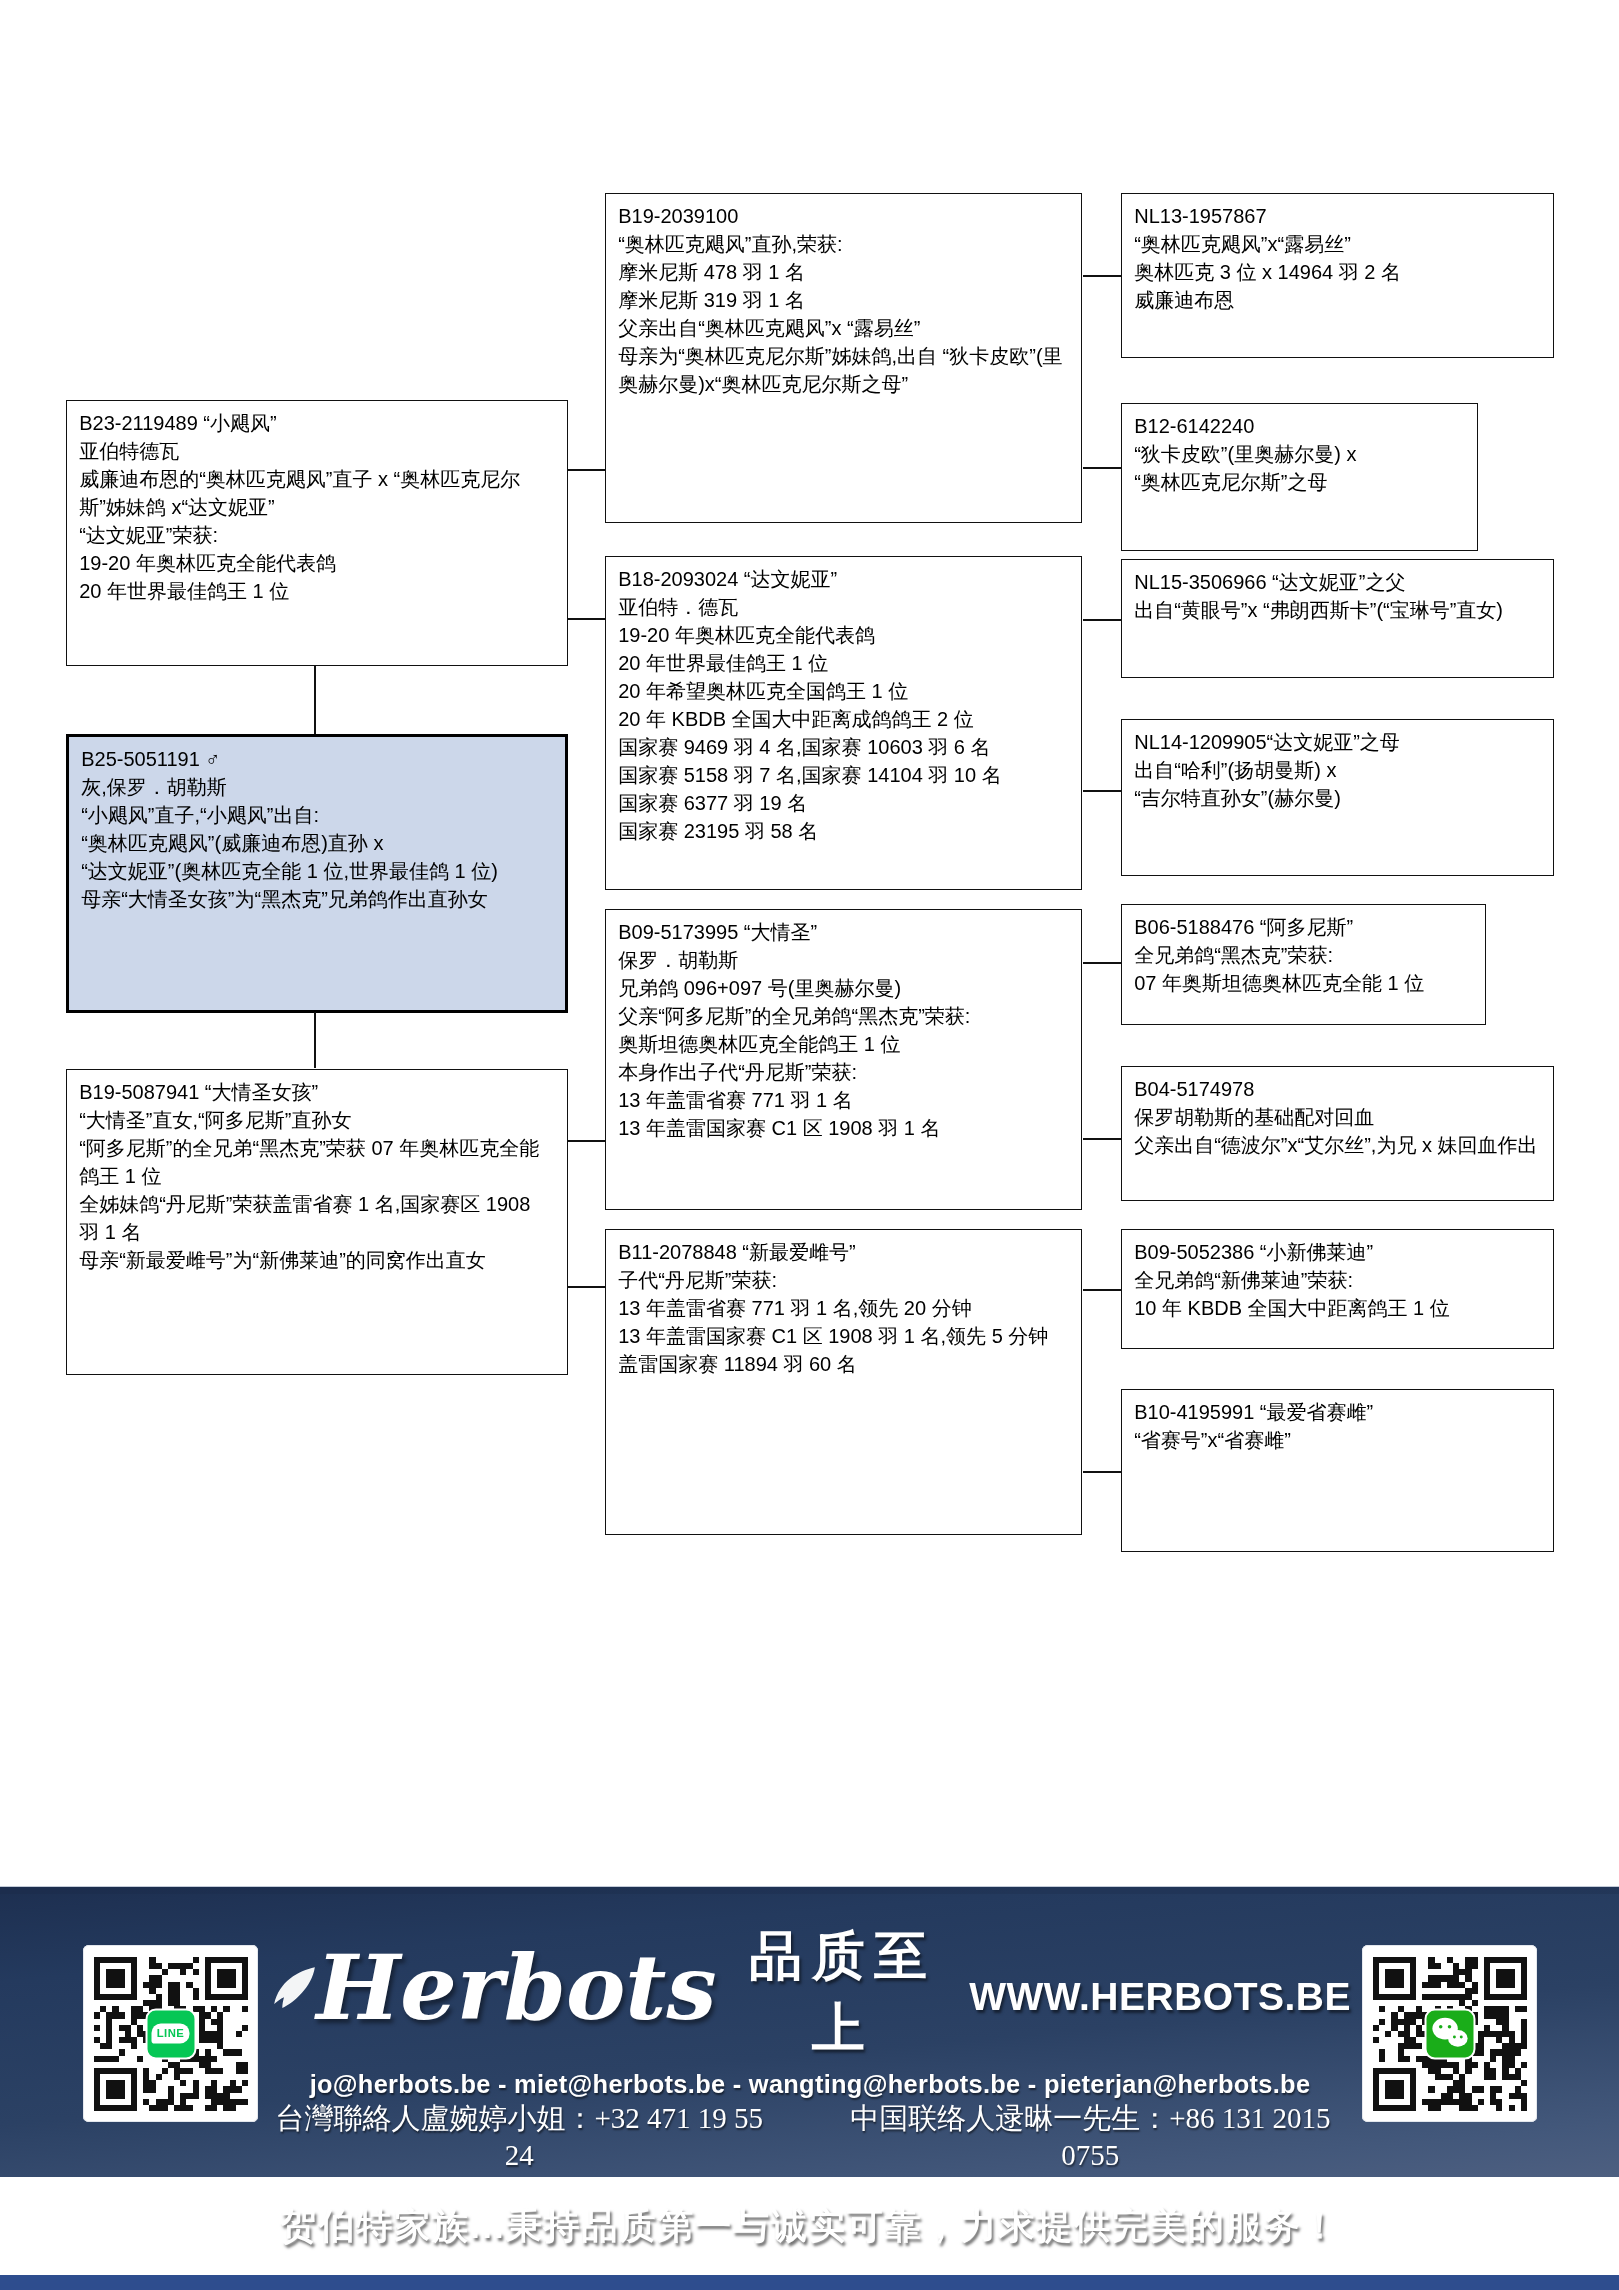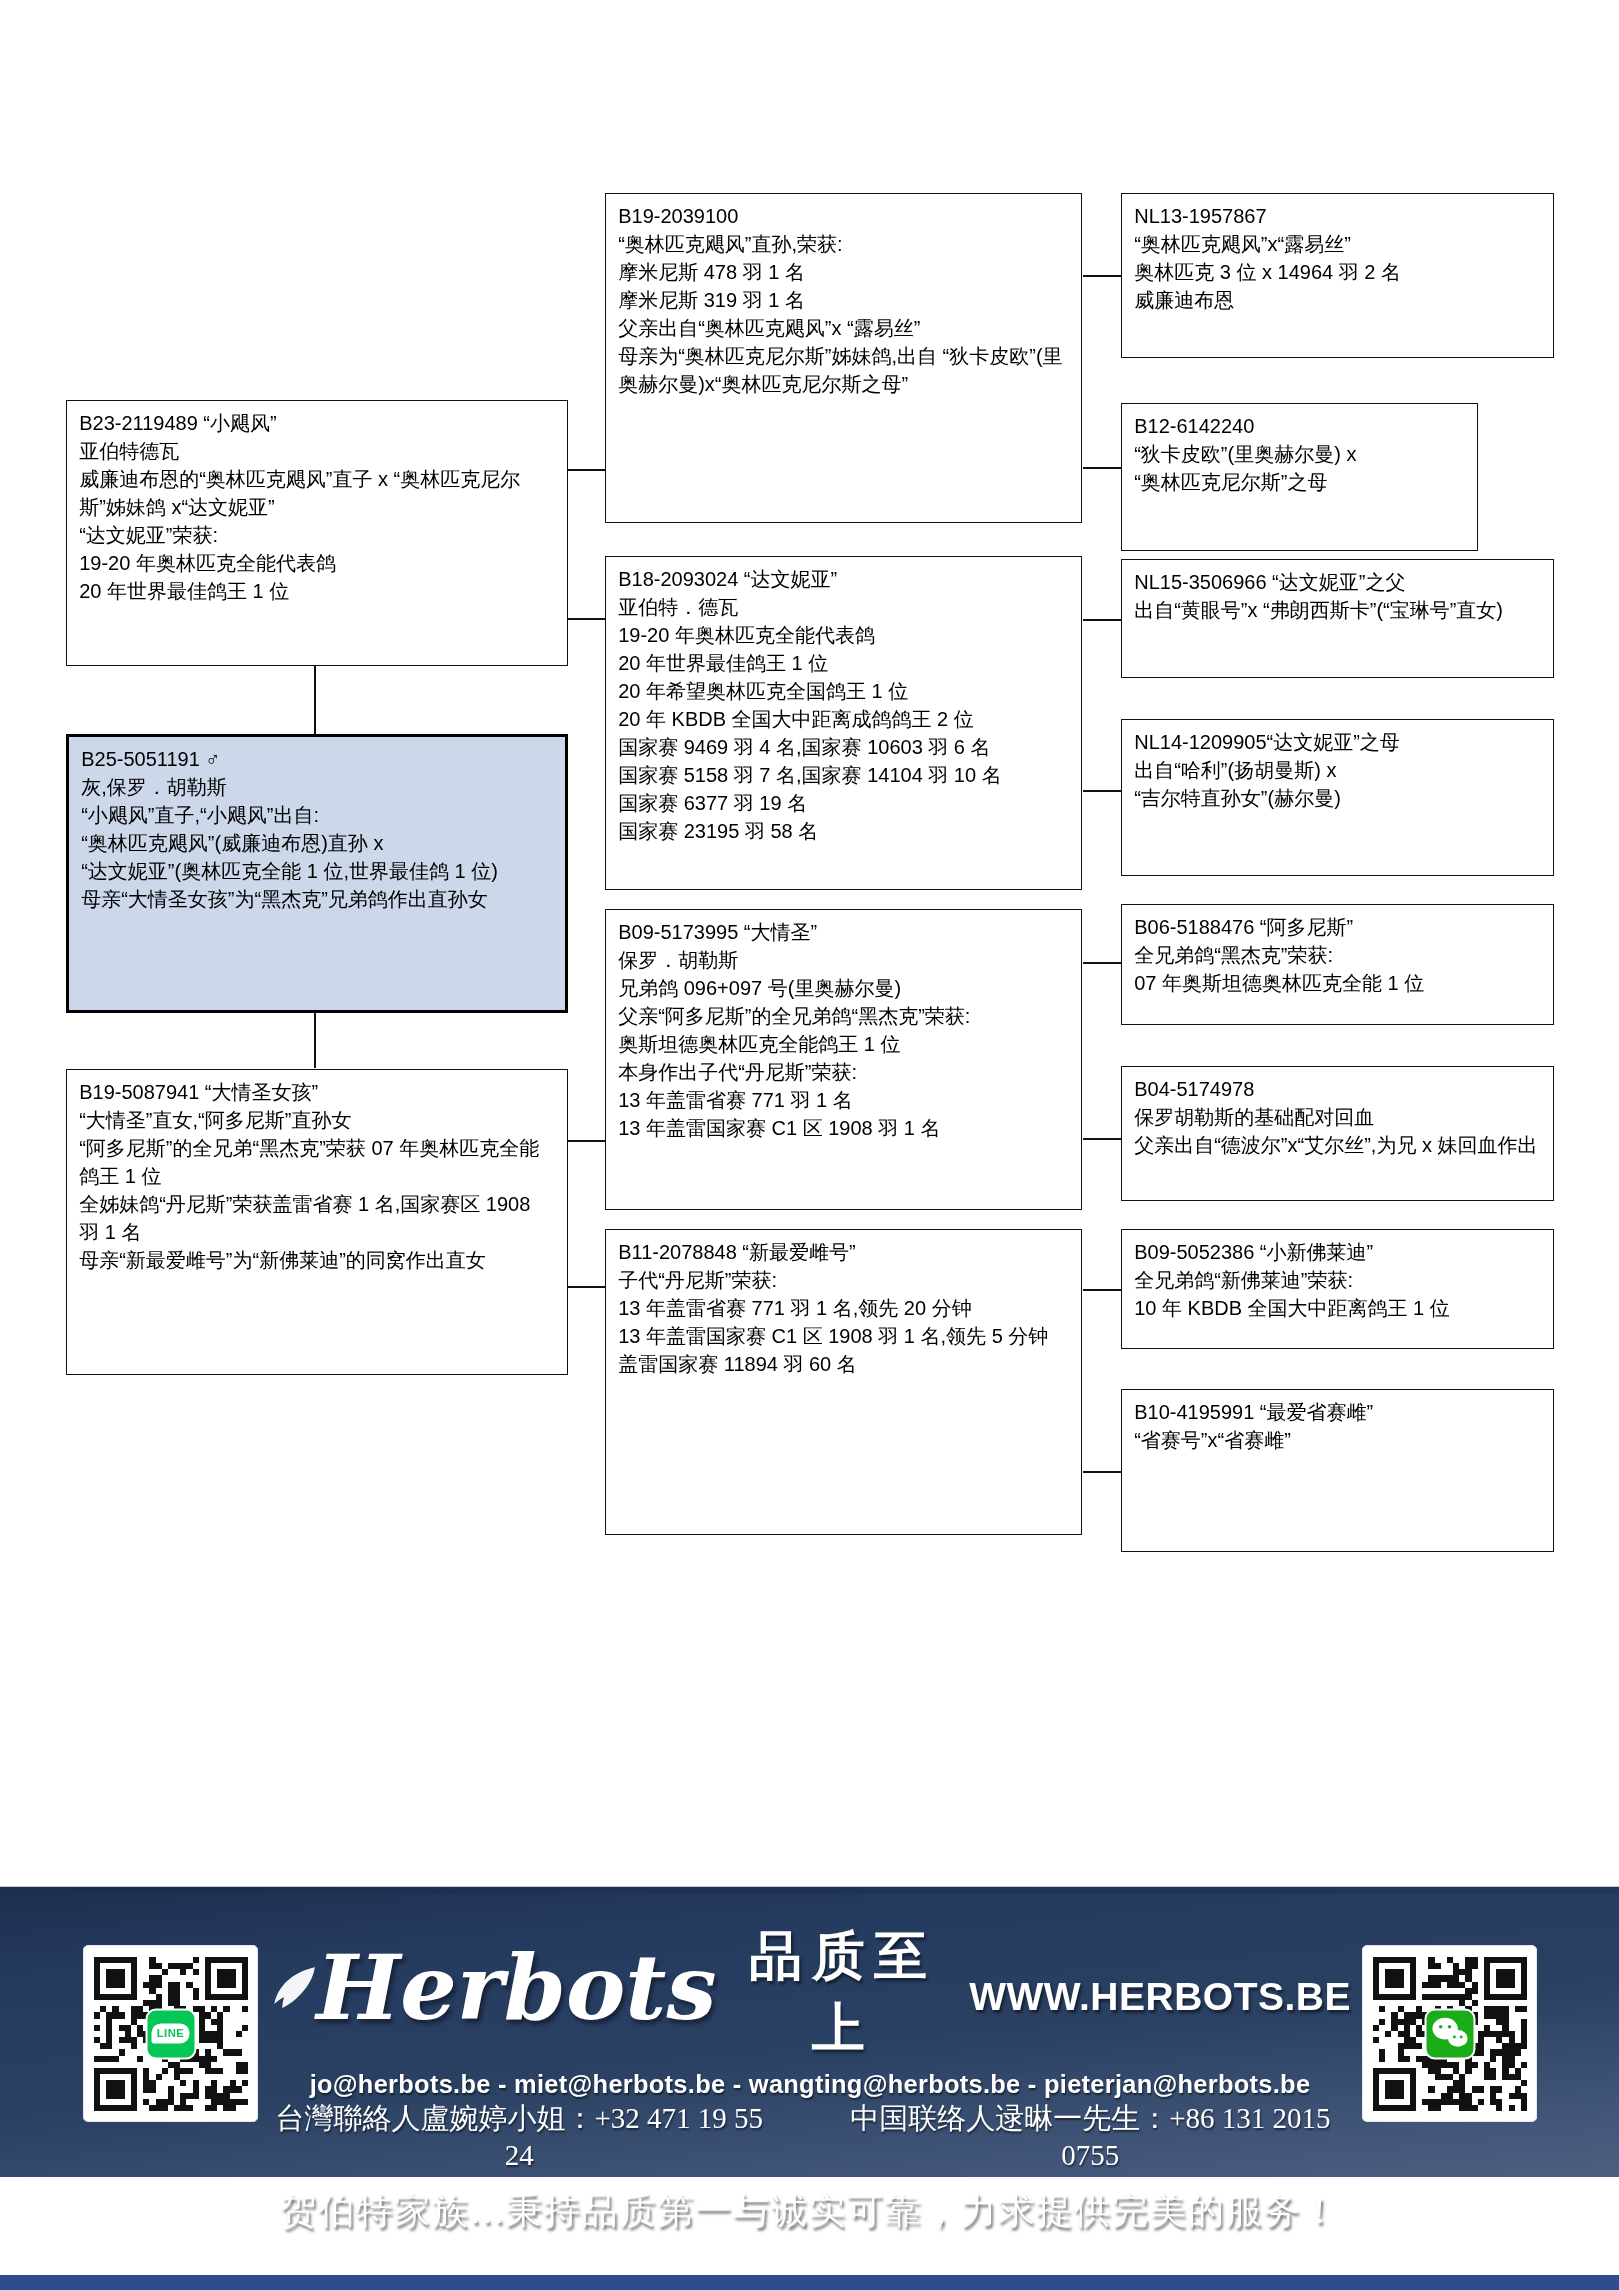--- a/index.html
+++ b/index.html
@@ -37,21 +37,21 @@
   .brand-script{font-family:"DejaVu Serif","Liberation Serif",serif;font-style:italic;font-weight:bold;
        font-size:89px;line-height:1.05;text-shadow:2.8px 3.8px 4.7px rgba(0,0,0,.45);}
   .brand-cn{font-size:53px;font-weight:bold;letter-spacing:9.4px;text-shadow:1.9px 2.8px 2.8px rgba(0,0,0,.5);
        padding-top:9.4px;}
   .site{font-size:39px;font-weight:bold;letter-spacing:0.5px;padding-top:17px;
        text-shadow:1.9px 2.8px 2.8px rgba(0,0,0,.5);}
   .emails{font-size:25.4px;font-weight:bold;margin-top:5.6px;letter-spacing:0.3px;
        text-shadow:0.9px 1.9px 1.9px rgba(0,0,0,.55);}
   .contacts{display:flex;justify-content:center;gap:60px;font-size:29px;
        text-shadow:0.9px 1.9px 1.9px rgba(0,0,0,.55);font-family:Liberation Serif, serif;}
-  .slogan{margin-top:15px;font-size:36px;font-weight:normal;letter-spacing:1.9px;
+  .slogan{margin-top:30px;font-size:36px;font-weight:bold;letter-spacing:1.9px;
        text-shadow:1.9px 2.8px 2.8px rgba(0,0,0,.55);}
   .bottom-bar{position:absolute;left:0;top:2275px;width:1620px;height:16px;background:#2e4d8e;}
 </style>
 </head>
 <body>
 
 <div class="page">
 
   <div class="box" style="left:66px;top:400px;width:502px;height:266px">
       <div class="line">B23-2119489 “小飓风”</div>
@@ -137,21 +137,21 @@
       <div class="line">NL15-3506966 “达文妮亚”之父</div>
       <div class="line">出自“黄眼号”x “弗朗西斯卡”(“宝琳号”直女)</div>
     </div>
 
   <div class="box" style="left:1121px;top:719px;width:433px;height:157px">
       <div class="line">NL14-1209905“达文妮亚”之母</div>
       <div class="line">出自“哈利”(扬胡曼斯) x</div>
       <div class="line">“吉尔特直孙女”(赫尔曼)</div>
     </div>
 
-  <div class="box" style="left:1121px;top:904px;width:433px;height:121px">
+  <div class="box" style="left:1121px;top:904px;width:365px;height:121px">
       <div class="line">B06-5188476 “阿多尼斯”</div>
       <div class="line">全兄弟鸽“黑杰克”荣获:</div>
       <div class="line">07 年奥斯坦德奥林匹克全能 1 位</div>
     </div>
 
   <div class="box" style="left:1121px;top:1066px;width:433px;height:135px">
       <div class="line">B04-5174978</div>
       <div class="line">保罗胡勒斯的基础配对回血</div>
       <div class="line">父亲出自“德波尔”x“艾尔丝”,为兄 x 妹回血作出</div>
     </div>

